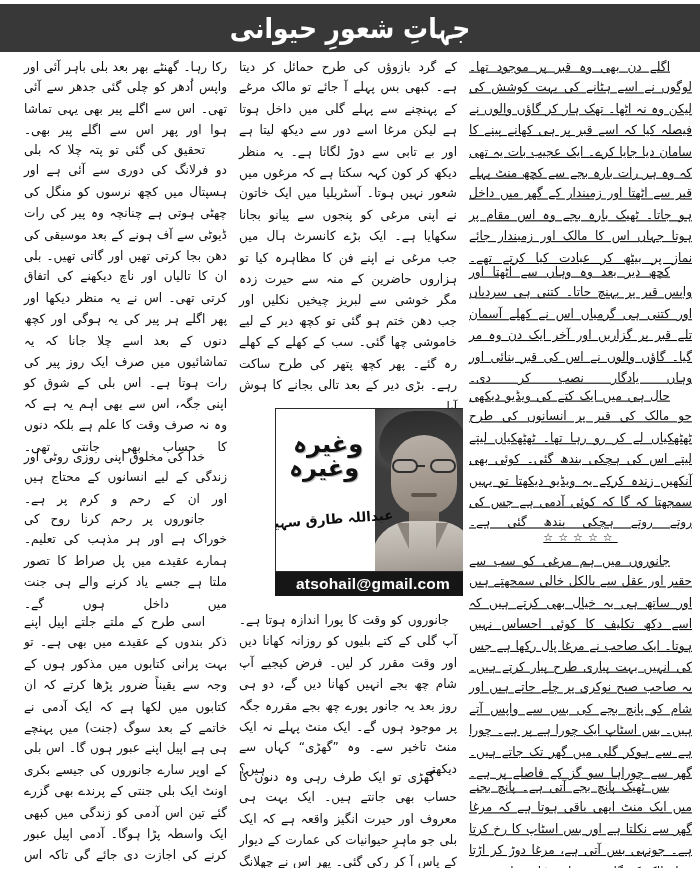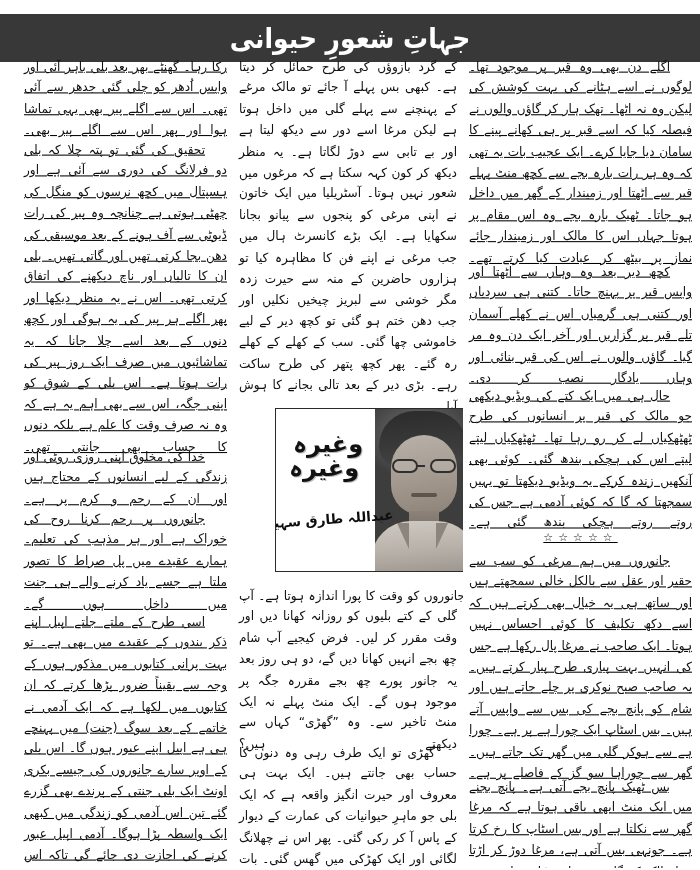--- a/index.html
+++ b/index.html
@@ -8,21 +8,21 @@
     width:700px;height:870px;
     background:#ffffff;
     font-family:"DejaVu Sans","Liberation Sans",sans-serif;
     overflow:hidden;
     position:relative;
   }
 
   
   #masthead{
     position:absolute;
-    left:0; top:14px; width:700px; height:48px;
+    left:0; top:4px; width:700px; height:48px;
     background:#383838;
     display:flex; align-items:center; justify-content:center;
   }
   #masthead .title{
     color:#ffffff;
     font-size:25px;
     font-weight:700;
     letter-spacing:0px;
     line-height:1;
     direction:rtl;
@@ -43,21 +43,21 @@
   .col{
     box-sizing:border-box;
     height:812px;
     overflow:hidden;
     direction:rtl;
     text-align:justify;
     text-align-last:justify;
   }
   #col-right{ width:237px; padding:0 8px 0 6px;text-decoration:underline; }
   #col-mid  { width:230px; padding:0 6px 0 6px; }
-  #col-left { width:233px; padding:0 6px 0 24px;text-decoration:underline; }
+  #col-left { width:233px; padding:0 6px 0 24px; }
 
   .col p{
     margin:0 0 1px 0;
     font-size:12.1px;
     line-height:20.4px;
     color:#101010;
     direction:rtl;
     text-align:justify;
     text-align-last:justify;
     word-spacing:0.5px;
@@ -75,21 +75,21 @@
     font-size:11px;
     letter-spacing:5px;
     color:#1a1a1a;
     line-height:16px;
   }
 
   
   #author-box{
     float:left;
     width:232px;
-    margin:4px 16px 6px 0;
+    margin:4px 0 6px 0;
     position:relative;
     shape-outside:margin-box;
   }
   #author-card{
     position:relative;
     width:196px; height:164px;
     box-sizing:border-box;
     border:1.5px solid #2a2a2a;
     background:#ffffff;
     overflow:hidden;
@@ -229,20 +229,23 @@
         </div>
 
         <div id="card-text">
           <div class="logo-line">وغیرہ</div>
           <div class="logo-line second">وغیرہ</div>
           <div id="author-name">عبداللہ طارق سہیل</div>
         </div>
 
       </div>
 
+      <div id="email-bar">
+        <span>atsohail@gmail.com</span>
+      </div>
     </div>
 
     <p class="indent">جانوروں کو وقت کا پورا اندازہ ہوتا ہے۔ آپ گلی کے کتے بلیوں کو روزانہ کھانا دیں اور وقت مقرر کر لیں۔ فرض کیجیے آپ شام چھ بجے انہیں کھانا دیں گے، دو ہی روز بعد یہ جانور پورے چھ بجے مقررہ جگہ پر موجود ہوں گے۔ ایک منٹ پہلے نہ ایک منٹ تاخیر سے۔ وہ ”گھڑی“ کہاں سے دیکھتے ہیں؟</p>
     <p class="indent last">گھڑی تو ایک طرف رہی وہ دنوں کا حساب بھی جانتے ہیں۔ ایک بہت ہی معروف اور حیرت انگیز واقعہ ہے کہ ایک بلی جو ماہرِ حیوانیات کی عمارت کے دیوار کے پاس آ کر رکی گئی۔ پھر اس نے چھلانگ لگائی اور ایک کھڑکی میں گھس گئی۔ بات آئی گئی ہوئی یہ پیر کی شام تھی۔ ماہرِ حیوانیات کو حیرت ہوئی کہ اگلے پیر کو وہی بلی پھر آئی اور کھڑکی میں داخل ہوگئی۔ ماہرِ حیوانیات گھنٹہ بھر</p>
   </div>
 
   <div class="col" id="col-left">
     <p>رکا رہا۔ گھنٹے بھر بعد بلی باہر آئی اور واپس اُدھر کو چلی گئی جدھر سے آئی تھی۔ اس سے اگلے پیر بھی یہی تماشا ہوا اور پھر اس سے اگلے پیر بھی۔</p>
     <p class="indent">تحقیق کی گئی تو پتہ چلا کہ بلی دو فرلانگ کی دوری سے آئی ہے اور ہسپتال میں کچھ نرسوں کو منگل کی چھٹی ہوتی ہے چنانچہ وہ پیر کی رات ڈیوٹی سے آف ہونے کے بعد موسیقی کی دھن بجا کرتی تھیں اور گاتی تھیں۔ بلی ان کا تالیاں اور ناچ دیکھنے کی اتفاق کرتی تھی۔ اس نے یہ منظر دیکھا اور پھر اگلے ہر پیر کی یہ ہوگی اور کچھ دنوں کے بعد اسے چلا جانا کہ یہ تماشائیوں میں صرف ایک روز پیر کی رات ہوتا ہے۔ اس بلی کے شوق کو اپنی جگہ، اس سے بھی اہم یہ ہے کہ وہ نہ صرف وقت کا علم ہے بلکہ دنوں کا حساب بھی جانتی تھی۔</p>
     <p class="indent">خدا کی مخلوق اپنی روزی روٹی اور زندگی کے لیے انسانوں کے محتاج ہیں اور ان کے رحم و کرم پر ہے۔</p>

